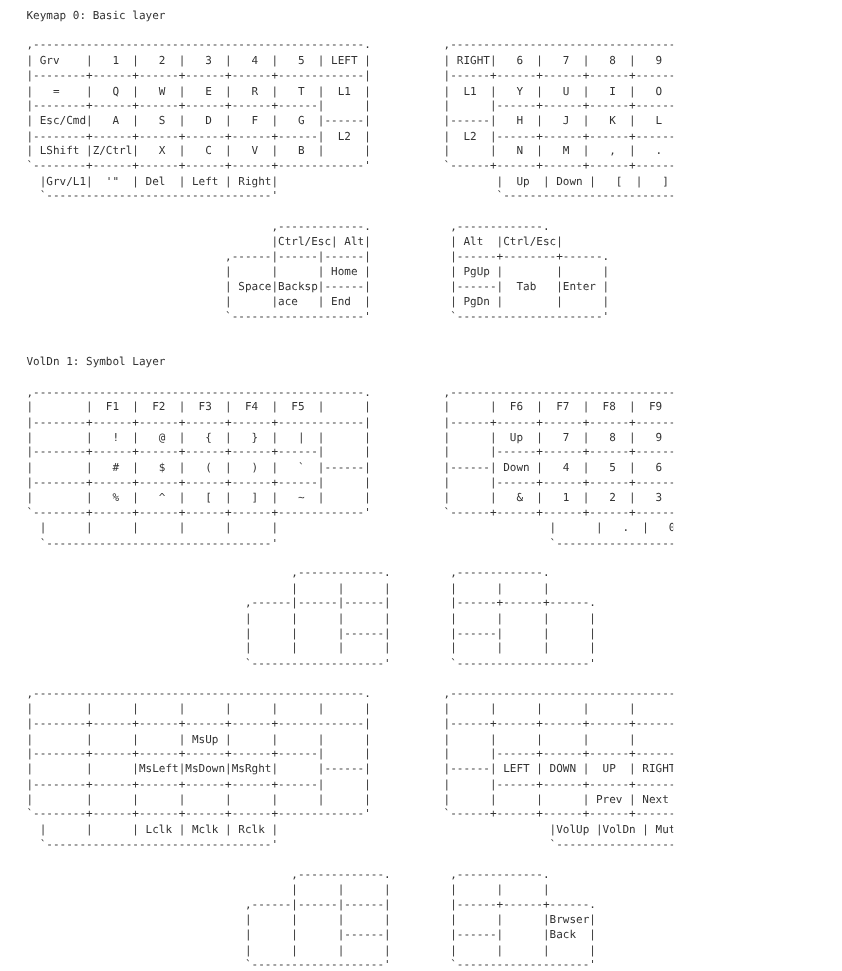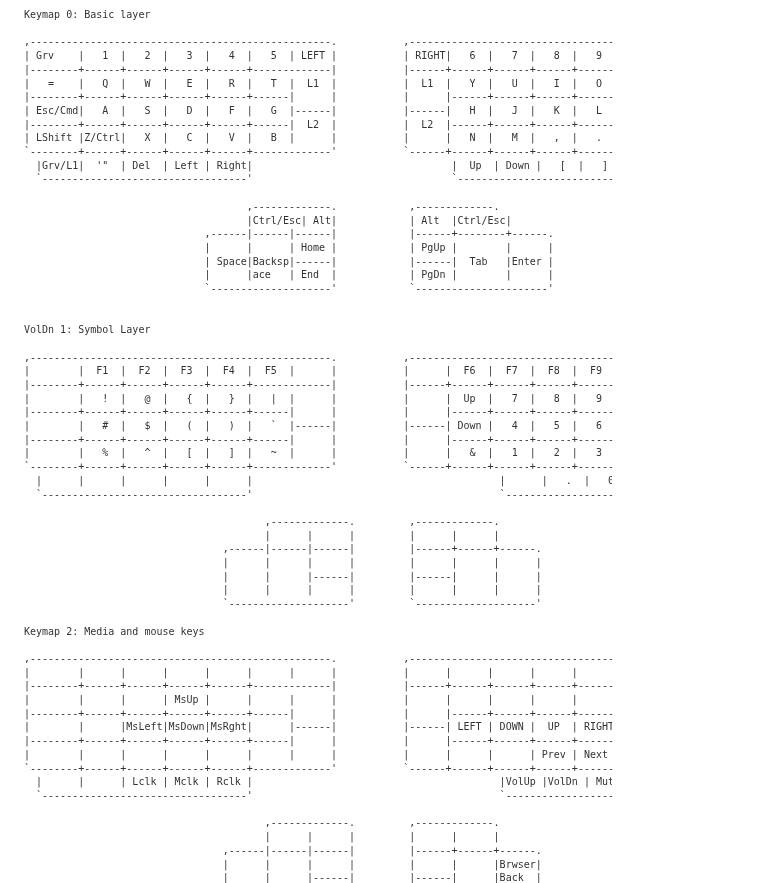--- a/index.html
+++ b/index.html
@@ -80,21 +80,20 @@
                                         ,-------------.         ,-------------.
                                         |      |      |         |      |      |
                                  ,------|------|------|         |------+------+------.
                                  |      |      |      |         |      |      |      |
                                  |      |      |------|         |------|      |      |
                                  |      |      |      |         |      |      |      |
                                  `--------------------'         `--------------------'</pre>
   </section>
 
   <section class="keymap-section">
-    <div class="keymap-title">Keymap 2: Media and mouse keys</div>
     <pre class="keymap-art">,--------------------------------------------------.           ,--------------------------------------------------.
 |        |      |      |      |      |      |      |           |      |      |      |      |      |      |        |
 |--------+------+------+------+------+-------------|           |------+------+------+------+------+------+--------|
 |        |      |      | MsUp |      |      |      |           |      |      |      |      |      |      |        |
 |--------+------+------+------+------+------|      |           |      |------+------+------+------+------+--------|
 |        |      |MsLeft|MsDown|MsRght|      |------|           |------| LEFT | DOWN |  UP  | RIGHT|      |  Play  |
 |--------+------+------+------+------+------|      |           |      |------+------+------+------+------+--------|
 |        |      |      |      |      |      |      |           |      |      |      | Prev | Next |      |        |
 `--------+------+------+------+------+-------------'           `------+------+------+------+------+------+--------'
   |      |      | Lclk | Mclk | Rclk |                                         |VolUp |VolDn | Mute |      |      |

